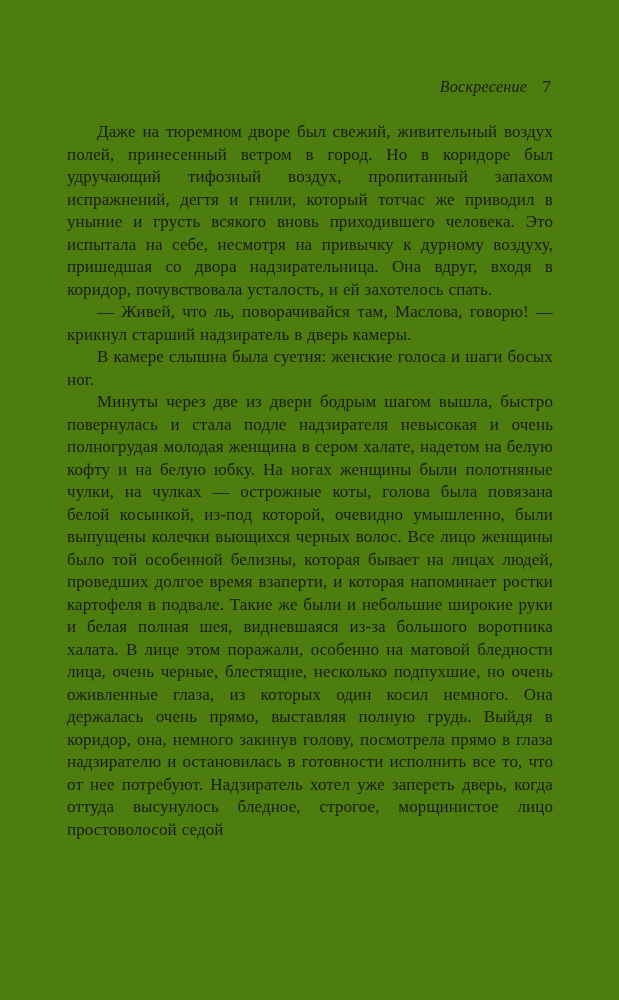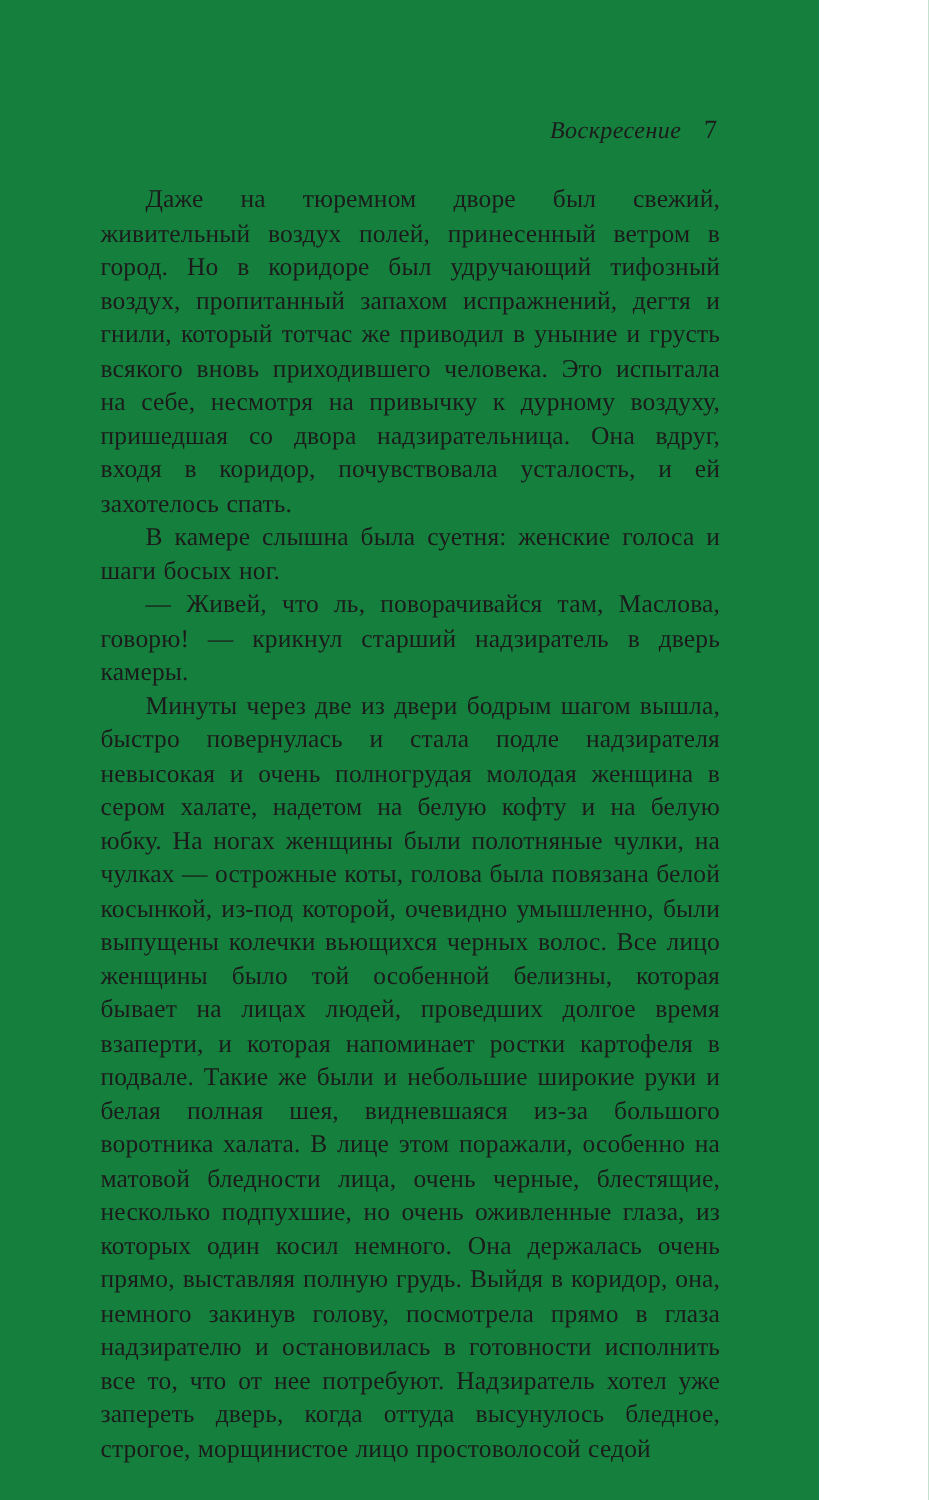--- a/index.html
+++ b/index.html
@@ -2,23 +2,23 @@
 <html><head>
 <meta charset="utf-8">
 <style>
   html, body {
     margin: 0;
     padding: 0;
     background: #ffffff;
   }
   .page {
     position: relative;
-    width: 546px;
+    width: 619px;
     height: 1000px;
-    background: #15803d;
+    background: #4d7c0f;
     box-sizing: border-box;
     padding: 76px 66px 12px 67px;
     font-family: "Liberation Serif", "DejaVu Serif", serif;
     color: #1b1b1b;
     overflow: hidden;
   }
   .page-header {
     text-align: right;
     font-size: 16px;
     line-height: 20px;
@@ -47,17 +47,17 @@
 </style>
 </head>
 <body>
 
 <div class="page">
   <div class="page-header">
     <span class="running-title">Воскресение</span><span class="page-number">7</span>
   </div>
   <div class="body-text">
       <p>Даже на тюремном дворе был свежий, живительный воздух полей, принесенный ветром в город. Но в коридоре был удручающий тифозный воздух, пропитанный запахом испражнений, дегтя и гнили, который тотчас же приводил в уныние и грусть всякого вновь приходившего человека. Это испытала на себе, несмотря на привычку к дурному воздуху, пришедшая со двора надзирательница. Она вдруг, входя в коридор, почувствовала усталость, и ей захотелось спать.</p>
+      <p>— Живей, что ль, поворачивайся там, Маслова, говорю! — крикнул старший надзиратель в дверь камеры.</p>
       <p>В камере слышна была суетня: женские голоса и шаги босых ног.</p>
-      <p>— Живей, что ль, поворачивайся там, Маслова, говорю! — крикнул старший надзиратель в дверь камеры.</p>
       <p>Минуты через две из двери бодрым шагом вышла, быстро повернулась и стала подле надзирателя невысокая и очень полногрудая молодая женщина в сером халате, надетом на белую кофту и на белую юбку. На ногах женщины были полотняные чулки, на чулках — острожные коты, голова была повязана белой косынкой, из-под которой, очевидно умышленно, были выпущены колечки вьющихся черных волос. Все лицо женщины было той особенной белизны, которая бывает на лицах людей, проведших долгое время взаперти, и которая напоминает ростки картофеля в подвале. Такие же были и небольшие широкие руки и белая полная шея, видневшаяся из-за большого воротника халата. В лице этом поражали, особенно на матовой бледности лица, очень черные, блестящие, несколько подпухшие, но очень оживленные глаза, из которых один косил немного. Она держалась очень прямо, выставляя полную грудь. Выйдя в коридор, она, немного закинув голову, посмотрела прямо в глаза надзирателю и остановилась в готовности исполнить все то, что от нее потребуют. Надзиратель хотел уже запереть дверь, когда оттуда высунулось бледное, строгое, морщинистое лицо простоволосой седой</p>
     </div>
 </div>
 
 </body></html>

